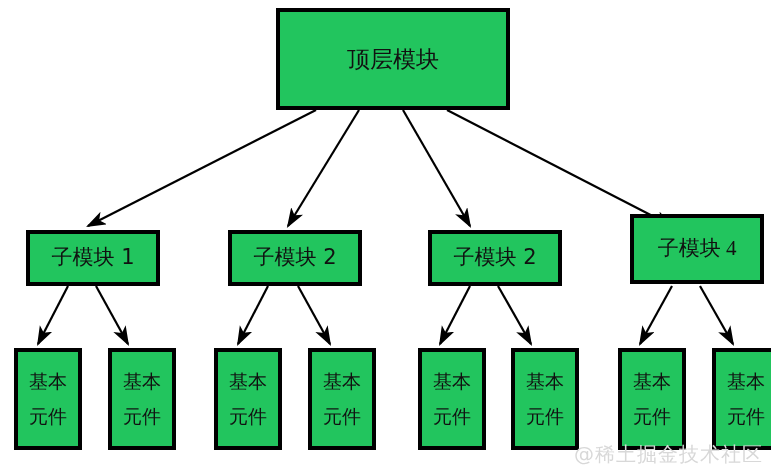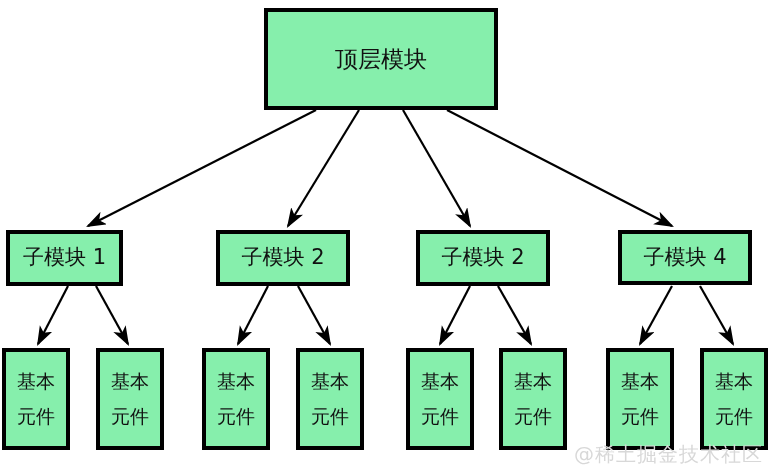--- a/index.html
+++ b/index.html
@@ -21,30 +21,31 @@
     position: absolute;
     left: 0;
     top: 0;
     width: 771px;
     height: 476px;
     pointer-events: none;
   }
   .node {
     position: absolute;
     box-sizing: border-box;
-    background: #86efac;
+    background: #22c55e;
     border: 4px solid #000000;
     display: flex;
     flex-direction: column;
     align-items: center;
     justify-content: center;
     text-align: center;
     color: #111111;
     line-height: 1.32;
     white-space: pre;
+    margin-left: 12px;
   }
   .node-root {
     font-size: 23px;
   }
   .node-root .line-2 {
     margin-top: 7px;
   }
   .node-sub {
     font-size: 21px;
     border-width: 4px;
@@ -90,24 +91,24 @@
         <line x1="298" y1="286" x2="330" y2="344" stroke="#000000" stroke-width="2.2" marker-end="url(#arrowhead)"></line>
         <line x1="470" y1="286" x2="440" y2="344" stroke="#000000" stroke-width="2.2" marker-end="url(#arrowhead)"></line>
         <line x1="498" y1="286" x2="531" y2="344" stroke="#000000" stroke-width="2.2" marker-end="url(#arrowhead)"></line>
         <line x1="672" y1="286" x2="640" y2="344" stroke="#000000" stroke-width="2.2" marker-end="url(#arrowhead)"></line>
         <line x1="700" y1="286" x2="733" y2="344" stroke="#000000" stroke-width="2.2" marker-end="url(#arrowhead)"></line>
       </g>
   </svg>
 
   <div id="nodes-layer">
       <div class="node node-root" style="left: 264px; top: 8px; width: 234px; height: 102px; border-color: rgb(0, 0, 0); color: rgb(17, 17, 17);"><span class="line-1">顶层模块</span></div>
-      <div class="node node-sub" style="left: 6px; top: 230px; width: 117px; height: 56px; border-color: rgb(0, 0, 0); color: rgb(17, 17, 17);"><span class="line-1">子模块 1</span></div>
+      <div class="node node-sub" style="left: 14px; top: 230px; width: 134px; height: 56px; border-color: rgb(0, 0, 0); color: rgb(17, 17, 17);"><span class="line-1">子模块 1</span></div>
       <div class="node node-sub" style="left: 216px; top: 230px; width: 134px; height: 56px; border-color: rgb(0, 0, 0); color: rgb(17, 17, 17);"><span class="line-1">子模块 2</span></div>
       <div class="node node-sub" style="left: 416px; top: 230px; width: 134px; height: 56px; border-color: rgb(0, 0, 0); color: rgb(17, 17, 17);"><span class="line-1">子模块 2</span></div>
-      <div class="node node-sub" style="left: 618px; top: 230px; width: 134px; height: 55px; border-color: rgb(0, 0, 0); color: rgb(17, 17, 17);"><span class="line-1">子模块 4</span></div>
+      <div class="node node-sub" style="left: 618px; top: 214px; width: 134px; height: 70px; border-color: rgb(0, 0, 0); color: rgb(17, 17, 17); font-family: Liberation Serif, serif;"><span class="line-1">子模块 4</span></div>
       <div class="node node-leaf" style="left: 2px; top: 348px; width: 68px; height: 102px; border-color: rgb(0, 0, 0); color: rgb(17, 17, 17);"><span class="line-1">基本</span><span class="line-2">元件</span></div>
       <div class="node node-leaf" style="left: 96px; top: 348px; width: 68px; height: 102px; border-color: rgb(0, 0, 0); color: rgb(17, 17, 17);"><span class="line-1">基本</span><span class="line-2">元件</span></div>
       <div class="node node-leaf" style="left: 202px; top: 348px; width: 68px; height: 102px; border-color: rgb(0, 0, 0); color: rgb(17, 17, 17);"><span class="line-1">基本</span><span class="line-2">元件</span></div>
       <div class="node node-leaf" style="left: 296px; top: 348px; width: 68px; height: 102px; border-color: rgb(0, 0, 0); color: rgb(17, 17, 17);"><span class="line-1">基本</span><span class="line-2">元件</span></div>
       <div class="node node-leaf" style="left: 406px; top: 348px; width: 68px; height: 102px; border-color: rgb(0, 0, 0); color: rgb(17, 17, 17);"><span class="line-1">基本</span><span class="line-2">元件</span></div>
       <div class="node node-leaf" style="left: 499px; top: 348px; width: 68px; height: 102px; border-color: rgb(0, 0, 0); color: rgb(17, 17, 17);"><span class="line-1">基本</span><span class="line-2">元件</span></div>
       <div class="node node-leaf" style="left: 606px; top: 348px; width: 68px; height: 102px; border-color: rgb(0, 0, 0); color: rgb(17, 17, 17);"><span class="line-1">基本</span><span class="line-2">元件</span></div>
       <div class="node node-leaf" style="left: 700px; top: 348px; width: 68px; height: 102px; border-color: rgb(0, 0, 0); color: rgb(17, 17, 17);"><span class="line-1">基本</span><span class="line-2">元件</span></div>
     </div>
 

